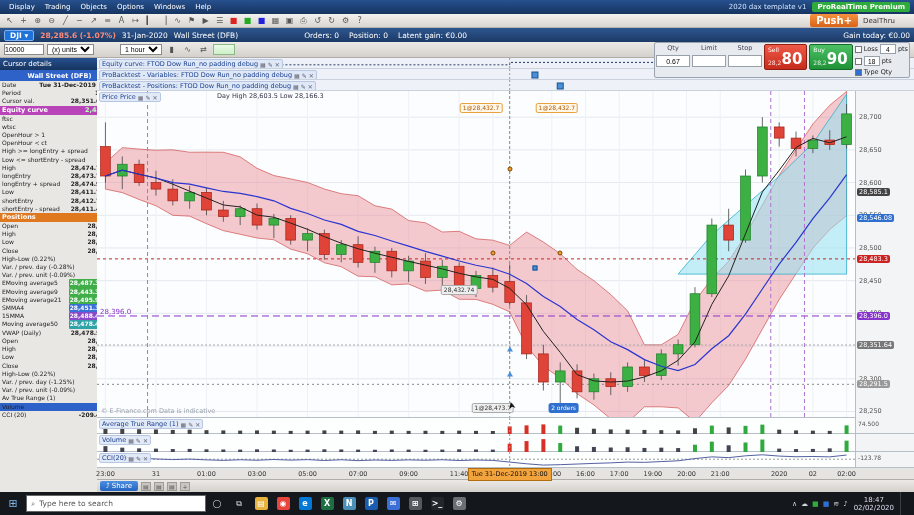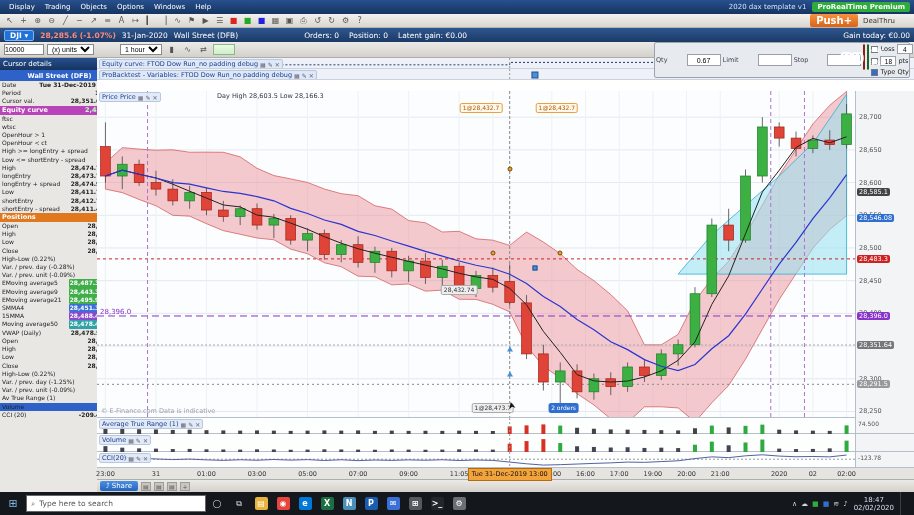--- a/index.html
+++ b/index.html
@@ -24,21 +24,21 @@
   .px-neg { color:#ff8a7a; font-weight:bold; }
   .instbar .mid { margin-left:60px; display:flex; gap:10px; }
   .instbar .spacer { flex:1; }
   .ctrlbar { position:absolute; left:0; top:42px; width:914px; height:16px; background:linear-gradient(#eceae7,#d4d1cc); border-bottom:1px solid #b0ada8; display:flex; align-items:center; padding:0 4px; gap:3px; }
   .ctrlbar input, .ctrlbar select { font-size:7px; height:11px; border:1px solid #8a8a8a; background:#fff; }
   .qty-input { width:40px; }
   .mini-spark { width:22px; height:11px; background:linear-gradient(#eafbe7,#cdeec8); border:1px solid #8cba84; }
 
   
   .tradepanel { position:absolute; top:42px; right:4px; width:256px; height:36px; background:#e7eaee; border:1px solid #9aa2ad; border-radius:2px; z-index:30; display:flex; font-size:6.5px; padding:1px; gap:2px; }
-  .tp-col { display:flex; flex-direction:row; align-items:center; gap:19px; }
+  .tp-col { display:flex; flex-direction:column; align-items:center; gap:3px; }
   .tp-hdr { color:#445; }
   .tp-field { width:34px; height:12px; border:1px solid #98a0aa; background:#fff; font-size:7px; text-align:center; }
   .sellbtn,.buybtn { width:44px; height:26px; border-radius:2px; color:#fff; position:relative; cursor:pointer; text-align:center; }
   .sellbtn { background:linear-gradient(#ef5a47,#c62b1c); border:1px solid #8f1d12; }
   .buybtn { background:linear-gradient(#4cc063,#1f9238); border:1px solid #13682a; }
   .sb-lab { position:absolute; top:1px; left:3px; font-size:6px; }
   .sb-sm { position:absolute; bottom:3px; left:3px; font-size:6px; opacity:.85; }
   .sb-big { position:absolute; bottom:1px; right:4px; font-size:15px; font-weight:bold; }
   .tp-right { display:flex; flex-direction:column; gap:2px; justify-content:center; }
   .tp-row { display:flex; align-items:center; gap:2px; }
@@ -407,20 +407,32 @@
         </div>
         <div class="strip">
           <span class="strip-label">
             <span>ProBacktest - Variables: FTOD Dow Run_no padding debug</span>
             <span class="mini-ic">▦</span>
             <span class="mini-ic">✎</span>
             <span class="mini-ic">✕</span>
           </span>
           <svg width="758" height="11" style="position:absolute;left:0;top:0">
             <rect x="434.9555555555556" y="3" width="6" height="6" fill="#4a90d9" stroke="#1b4f8f"></rect>
+            <line x1="412.6888888888889" y1="0" x2="412.6888888888889" y2="11" stroke="#999" stroke-dasharray="2,2"></line>
+          </svg>
+        </div>
+        <div class="strip">
+          <span class="strip-label">
+            <span>ProBacktest - Positions: FTOD Dow Run_no padding debug</span>
+            <span class="mini-ic">▦</span>
+            <span class="mini-ic">✎</span>
+            <span class="mini-ic">✕</span>
+          </span>
+          <svg width="758" height="11" style="position:absolute;left:0;top:0">
+            <rect x="460.22222222222223" y="3" width="6" height="6" fill="#4a90d9" stroke="#1b4f8f"></rect>
             <line x1="412.6888888888889" y1="0" x2="412.6888888888889" y2="11" stroke="#999" stroke-dasharray="2,2"></line>
           </svg>
         </div>
       </div>
 
     <div class="price-row">
       <div class="plot" id="price-plot">
           <svg width="758" height="327" style="position:absolute;left:0;top:0">
             <line x1="0" y1="26.16" x2="758" y2="26.16" stroke="#e4e9ef" stroke-width="1"></line>
             <line x1="0" y1="58.86" x2="758" y2="58.86" stroke="#e4e9ef" stroke-width="1"></line>
@@ -730,21 +742,21 @@
       </div>
 
     <div class="taxis" id="time-axis">
         <span class="tlab" style="left: 8.42222px;">23:00</span>
         <span class="tlab" style="left: 58.9556px;">31</span>
         <span class="tlab" style="left: 109.489px;">01:00</span>
         <span class="tlab" style="left: 160.022px;">03:00</span>
         <span class="tlab" style="left: 210.556px;">05:00</span>
         <span class="tlab" style="left: 261.089px;">07:00</span>
         <span class="tlab" style="left: 311.622px;">09:00</span>
-        <span class="tlab" style="left: 362.156px;">11:05</span>
+        <span class="tlab" style="left: 362.156px;">11:40</span>
         <span class="tlab" style="left: 395.844px;">12</span>
         <span class="tlab" style="left: 454.8px;">15:00</span>
         <span class="tlab" style="left: 488.489px;">16:00</span>
         <span class="tlab" style="left: 522.178px;">17:00</span>
         <span class="tlab" style="left: 555.867px;">19:00</span>
         <span class="tlab" style="left: 589.556px;">20:00</span>
         <span class="tlab" style="left: 623.244px;">21:00</span>
         <span class="tlab" style="left: 682.2px;">2020</span>
         <span class="tlab" style="left: 715.889px;">02</span>
         <span class="tlab" style="left: 749.578px;">02:00</span>

